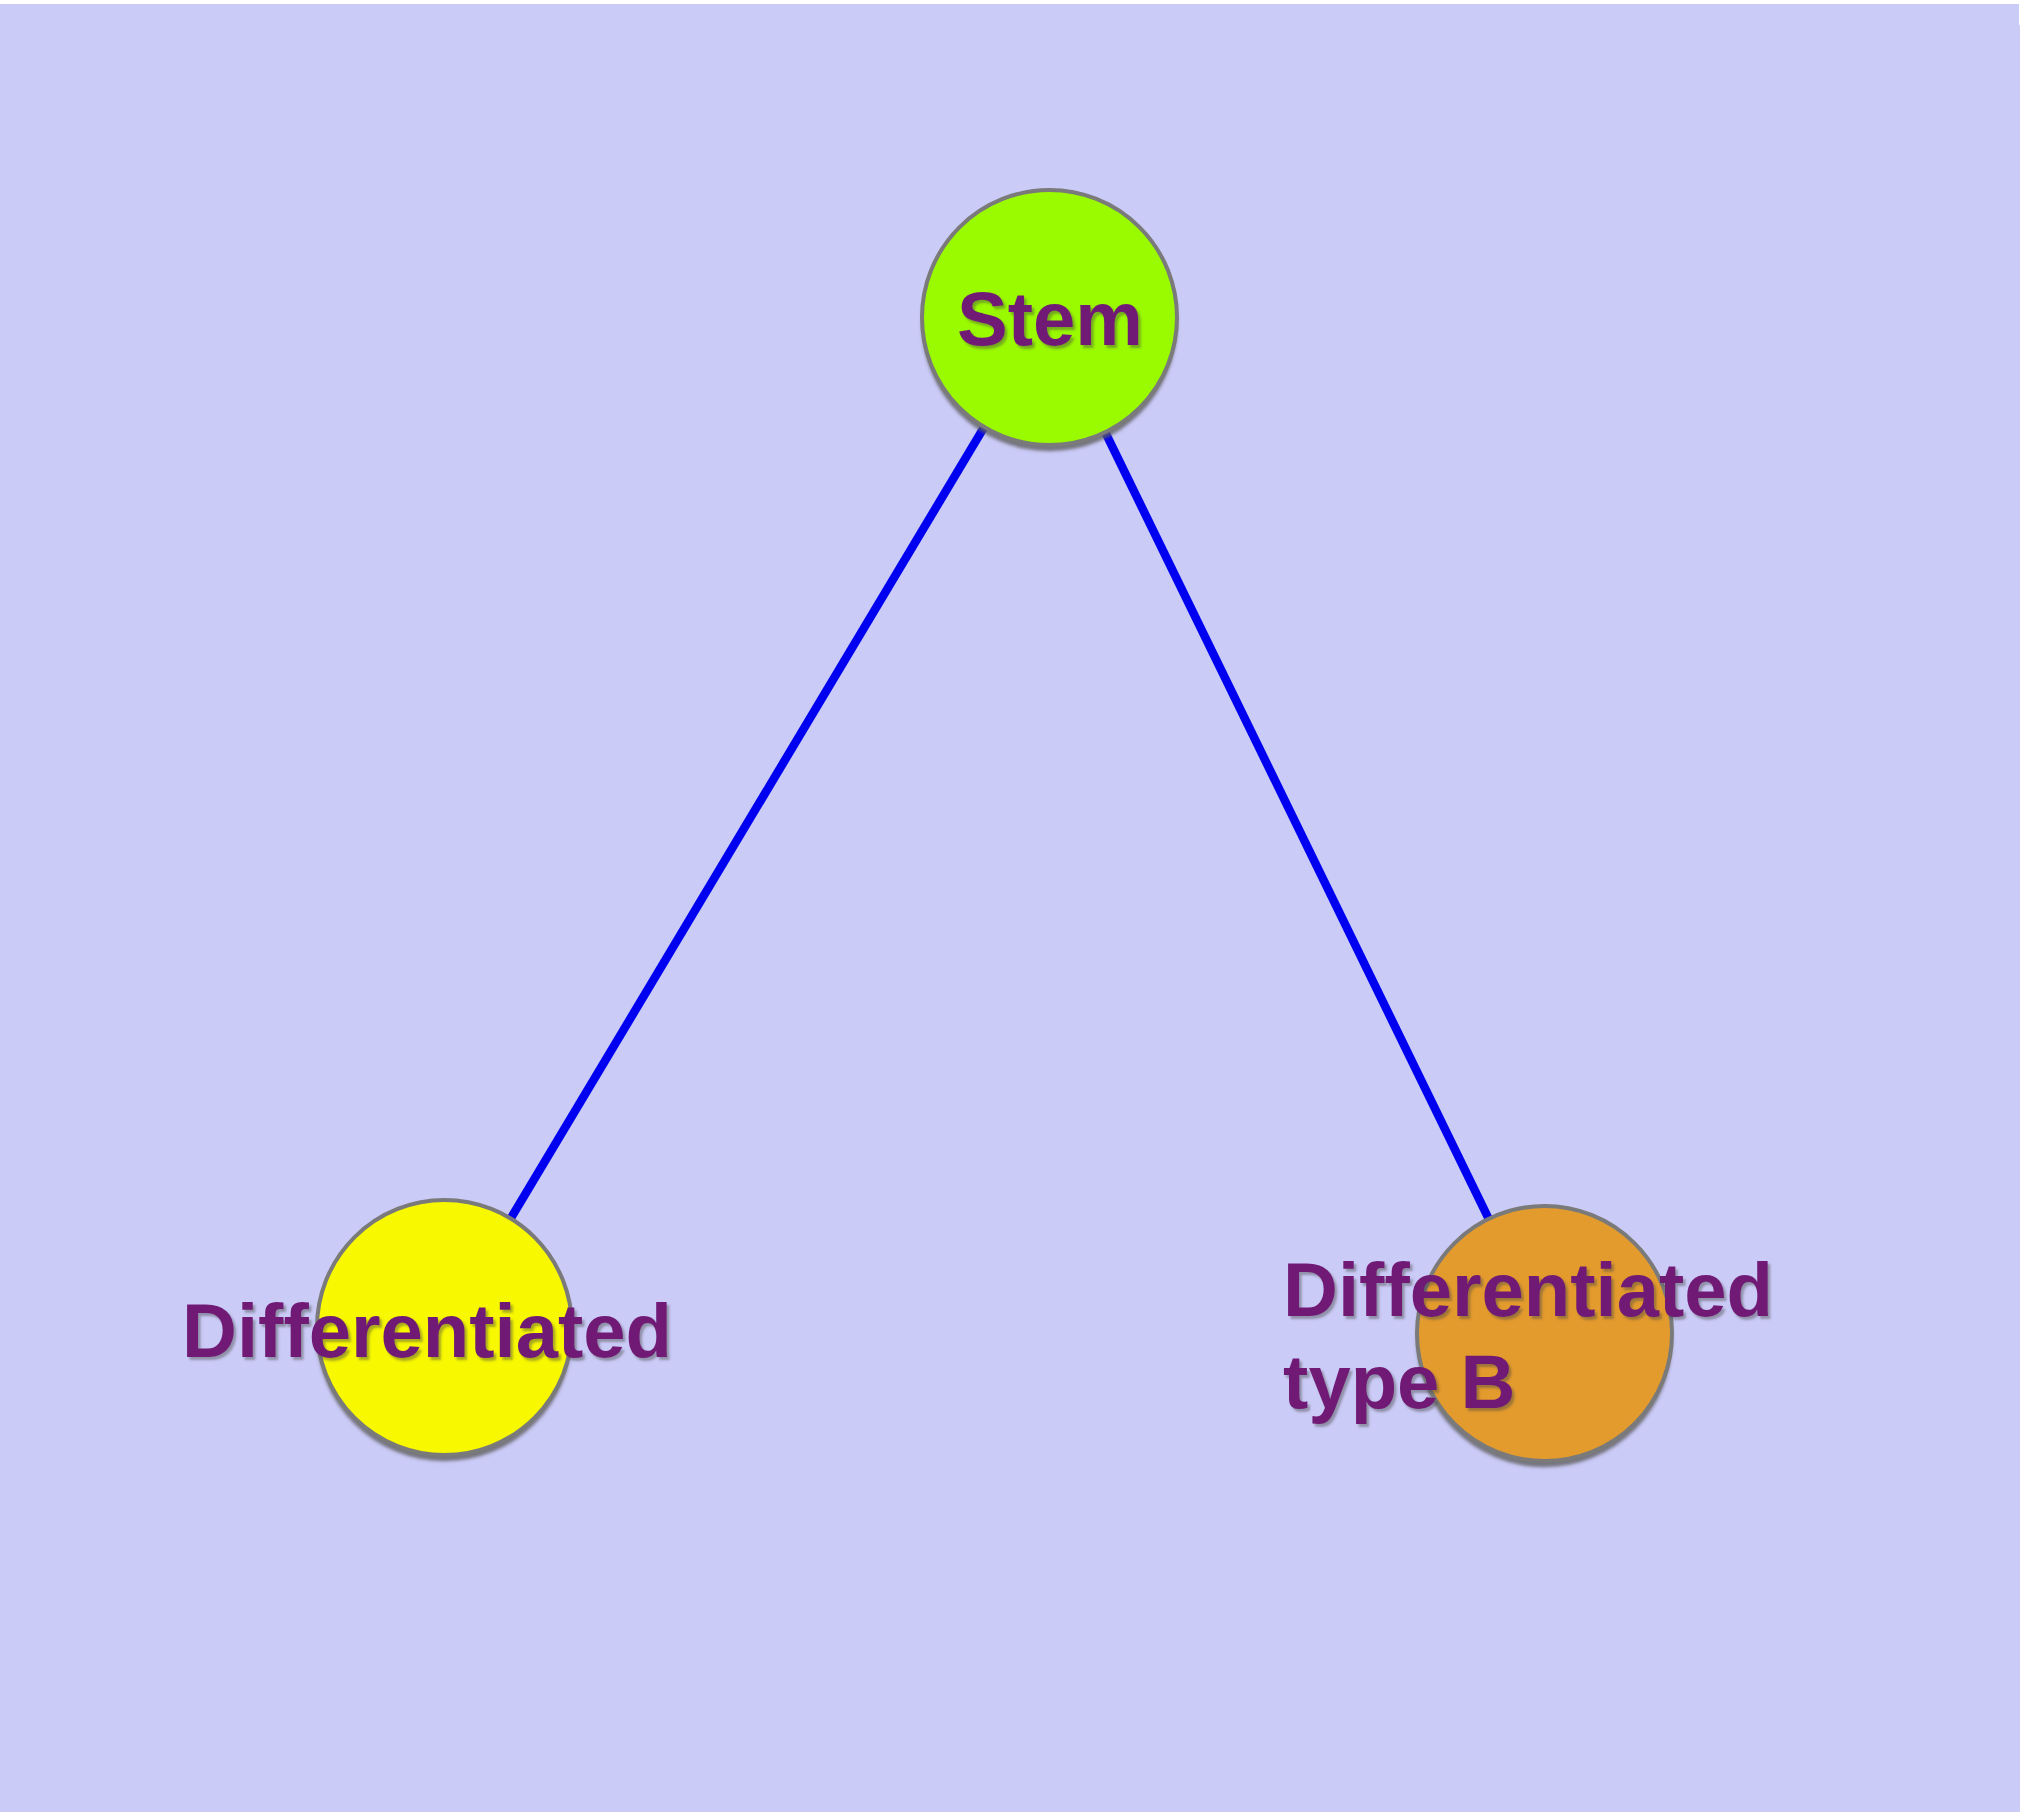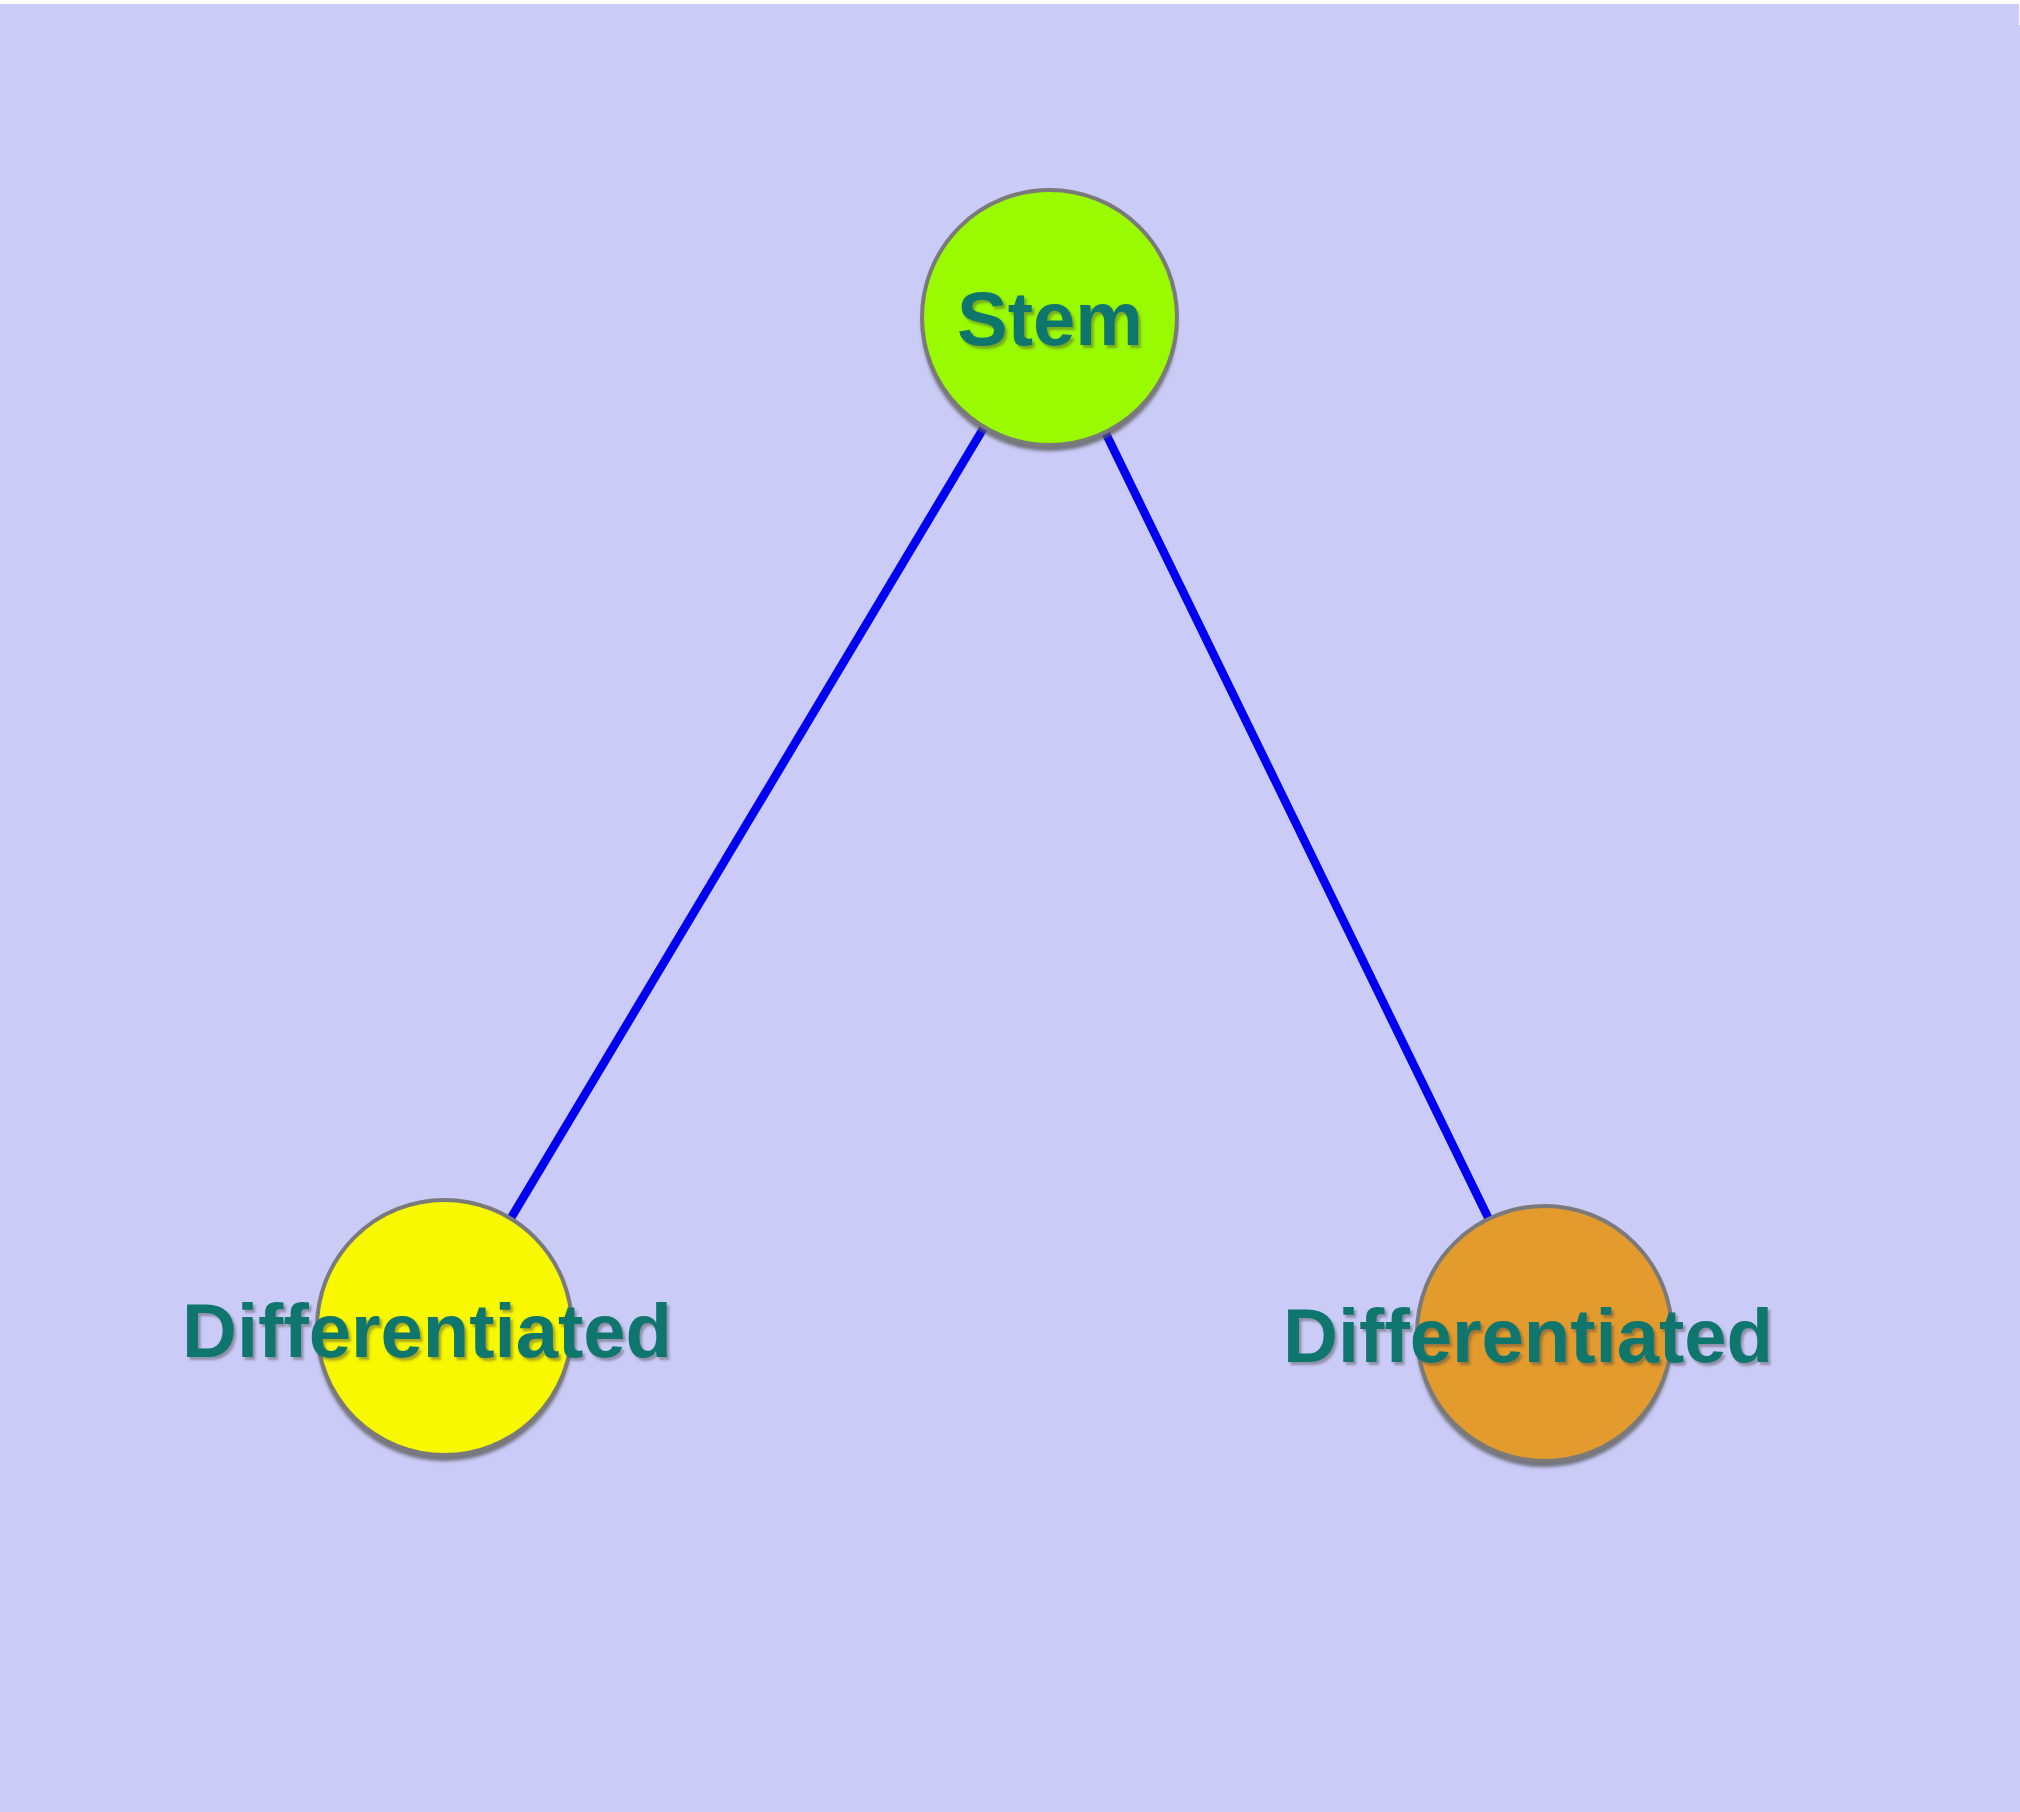--- a/index.html
+++ b/index.html
@@ -64,21 +64,21 @@
   .node-type-b {
     left: 1415px;
     top: 1204px;
     width: 259px;
     height: 259px;
     background: #e49b2d;
   }
   .node-label {
     position: absolute;
     transform: translate(-50%, -50%);
-    color: #0f766e;
+    color: #701a75;
     font-weight: bold;
     font-size: 76px;
     line-height: 92px;
     text-align: left;
     white-space: nowrap;
     text-shadow: 2.5px 2.5px 2.5px rgba(70, 70, 70, 0.45);
   }
   .label-stem   { left: 1050px; top: 319px; }
   .label-type-a { left: 427px;  top: 1331px; }
   .label-type-b { left: 1528px; top: 1336px; }
@@ -98,19 +98,20 @@
   <div class="node node-type-b"></div>
 
   <div class="node-label label-stem">Stem</div>
 
   <div class="node-label label-type-a">
     <div>Differentiated</div>
   </div>
 
   <div class="node-label label-type-b">
     <div>Differentiated</div>
+    <div>type B</div>
   </div>
 
   <div class="top-strip"></div>
   <div class="right-strip"></div>
 
 </div>
 
 
 </body></html>

